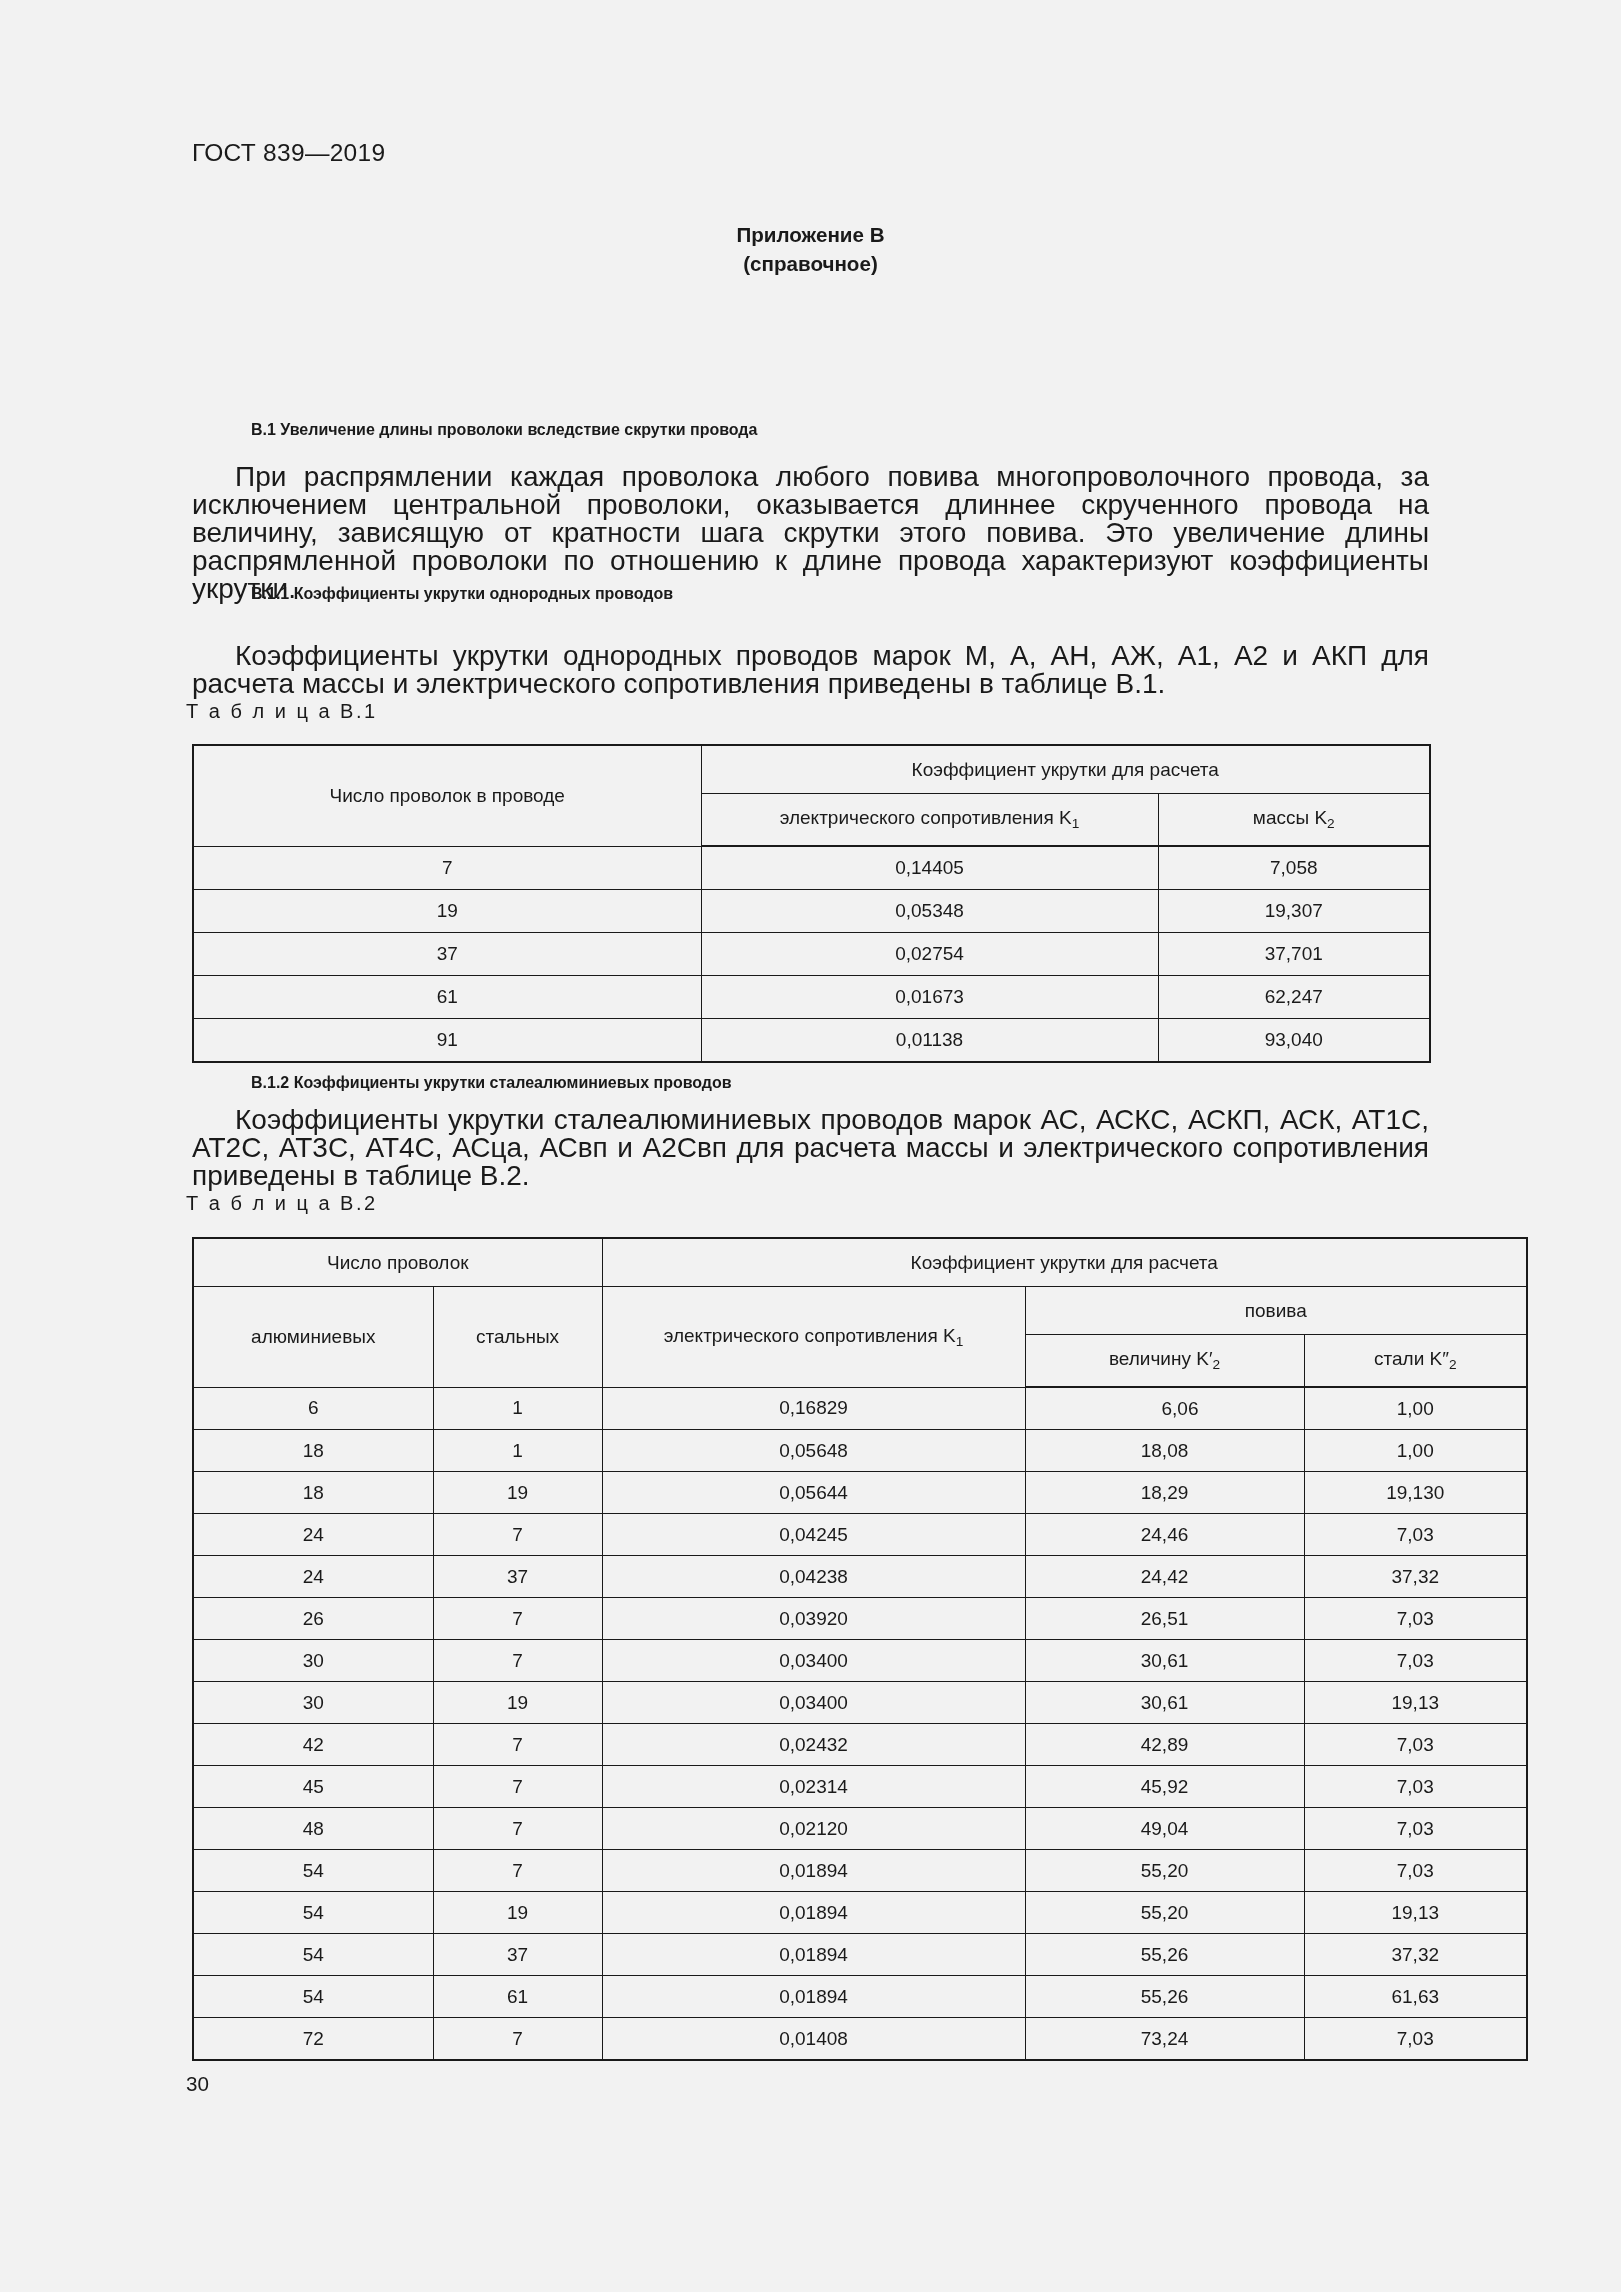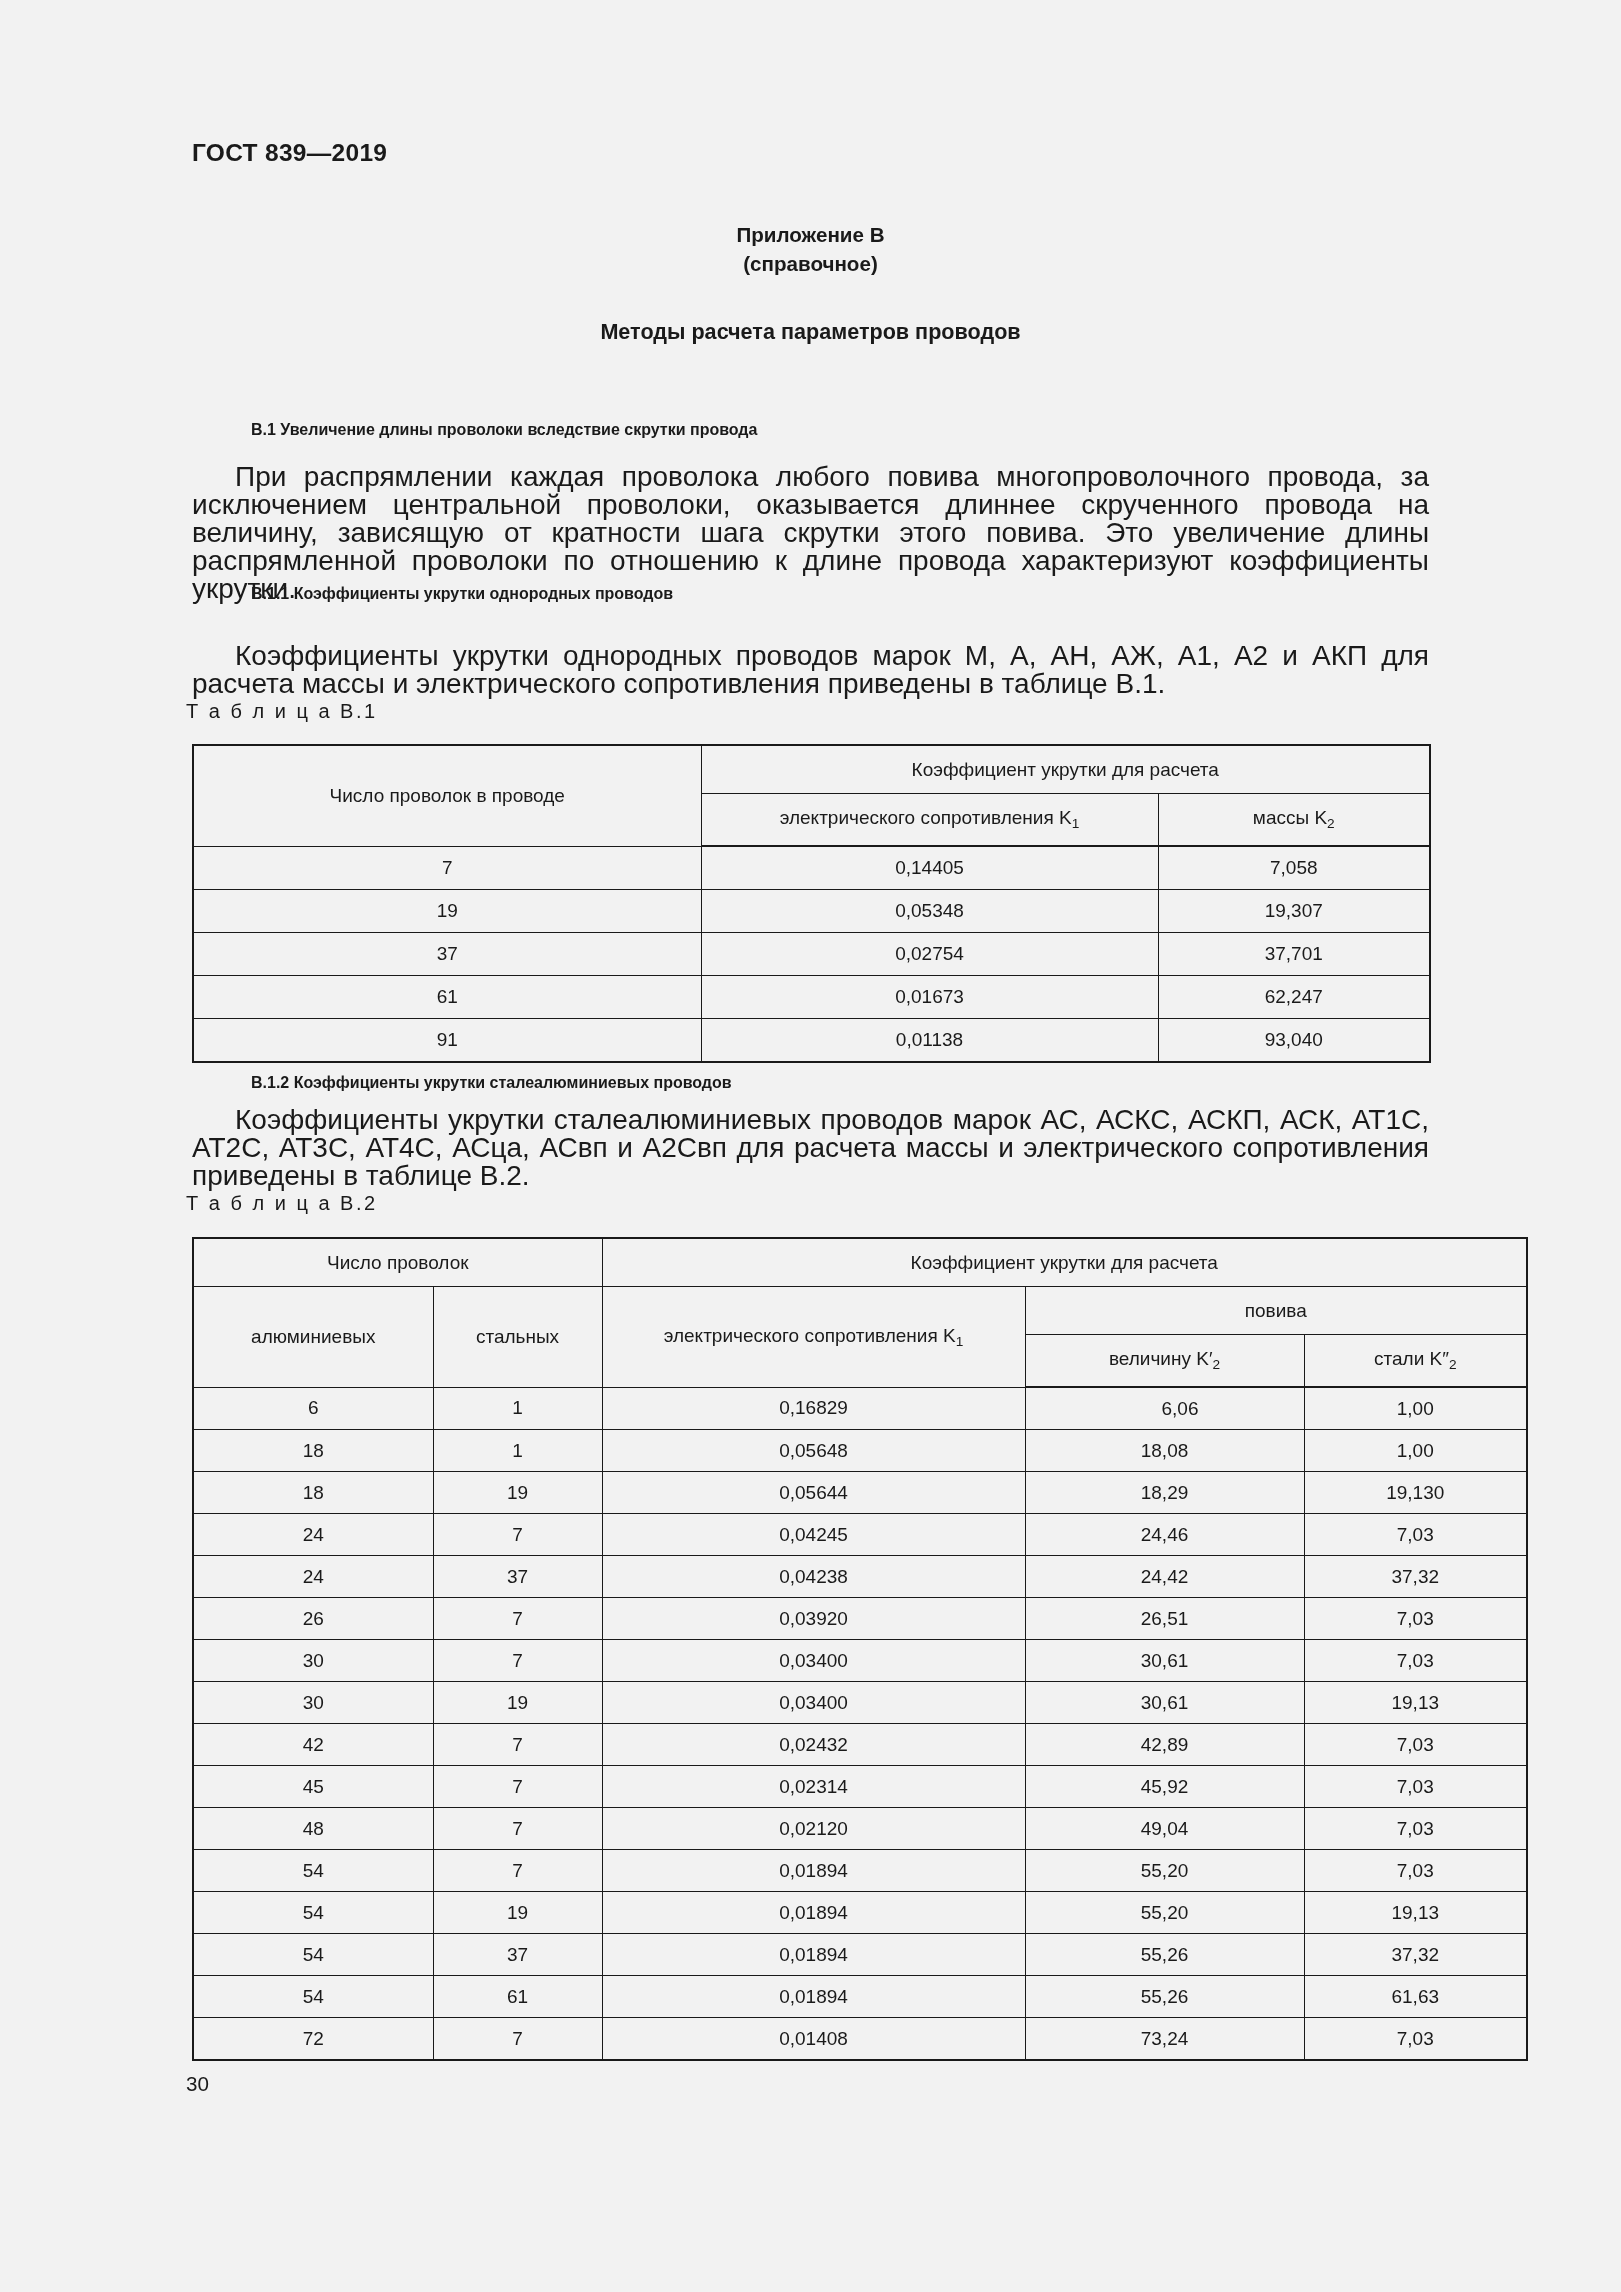--- a/index.html
+++ b/index.html
@@ -18,21 +18,21 @@
     overflow: hidden;
     box-sizing: border-box;
   }
 
   
   .running-head {
     position: absolute;
     left: 192px;
     top: 139px;
     font-size: 24.5px;
-    font-weight: bold;
+    font-weight: normal;
     letter-spacing: 0.3px;
     white-space: nowrap;
   }
 
   
   .annex-title {
     position: absolute;
     left: 192px;
     top: 220px;
     width: 1237px;
@@ -115,21 +115,20 @@
 
 <div class="page">
 
   <div class="running-head">ГОСТ 839—2019</div>
 
   <div class="annex-title">
     <span>Приложение В</span>
     <span class="annex-subtitle">(справочное)</span>
   </div>
 
-  <div class="doc-title">Методы расчета параметров проводов</div>
 
   <div class="sec-heading" style="left:251px; top:421px;">В.1 Увеличение длины проволоки вследствие скрутки провода</div>
 
   <div class="para" style="left:192px; top:463px;"><span class="indent"></span><span>При распрямлении каждая проволока любого повива многопроволочного провода, за исключением центральной проволоки, оказывается длиннее скрученного провода на величину, зависящую от кратности шага скрутки этого повива. Это увеличение длины распрямленной проволоки по отношению к длине провода характеризуют коэффициенты укрутки.</span></div>
 
   <div class="sec-heading" style="left:251px; top:585px;">В.1.1 Коэффициенты укрутки однородных проводов</div>
 
   <div class="para" style="left:192px; top:642px;"><span class="indent"></span><span>Коэффициенты укрутки однородных проводов марок М, А, АН, АЖ, А1, А2 и АКП для расчета массы и электрического сопротивления приведены в таблице В.1.</span></div>
 
   <div class="table-caption" style="left:186px; top:700px;">Т а б л и ц а  В.1</div>

